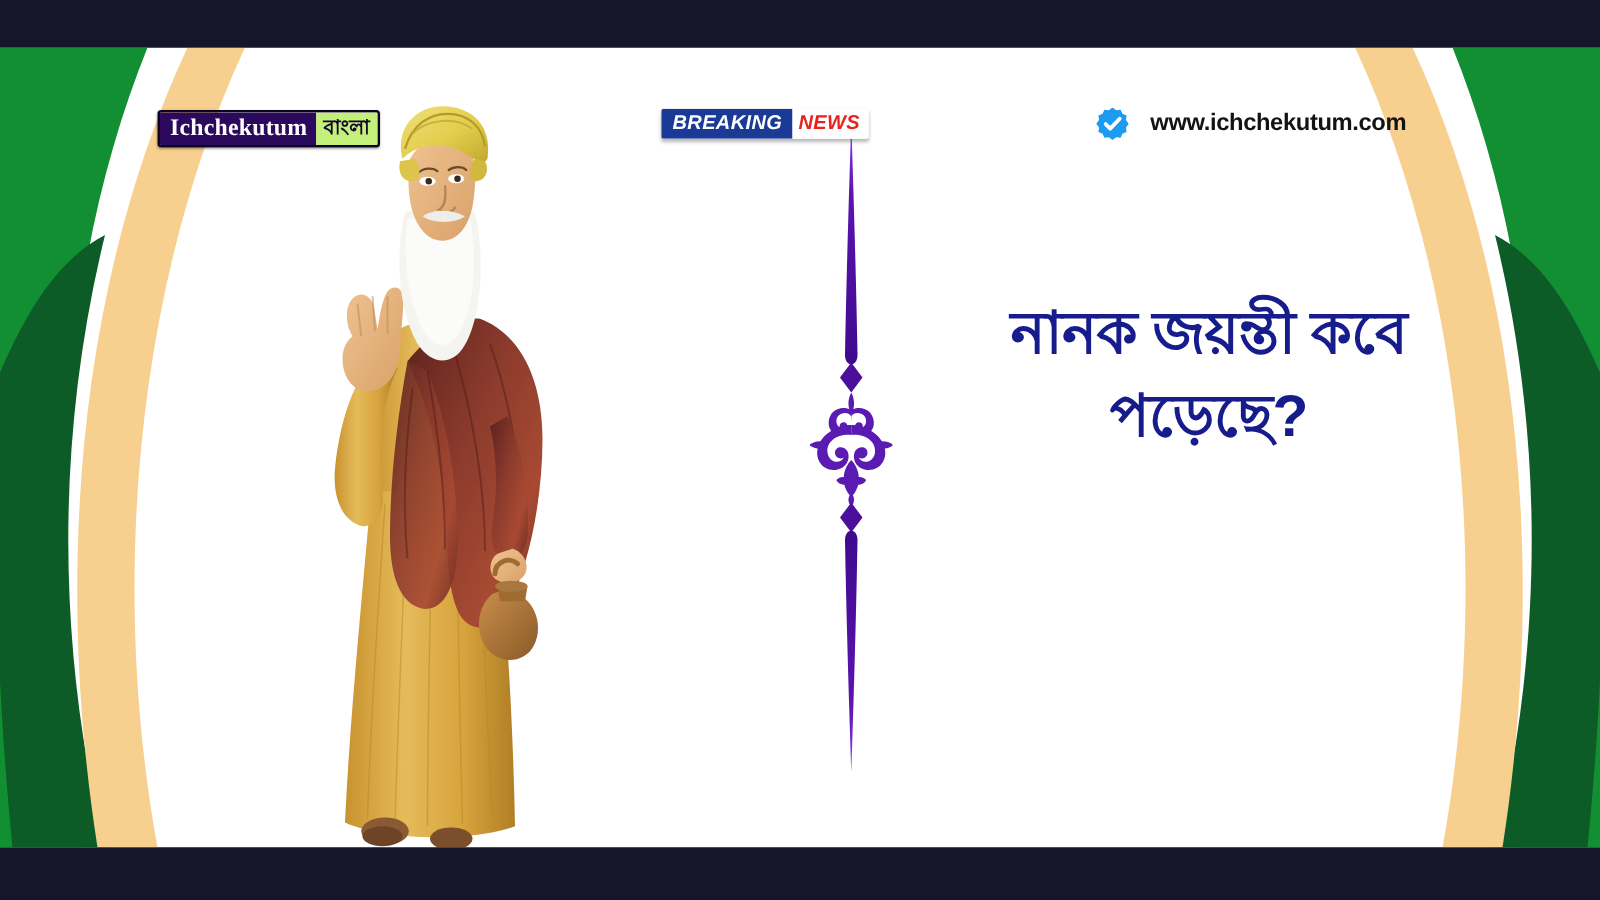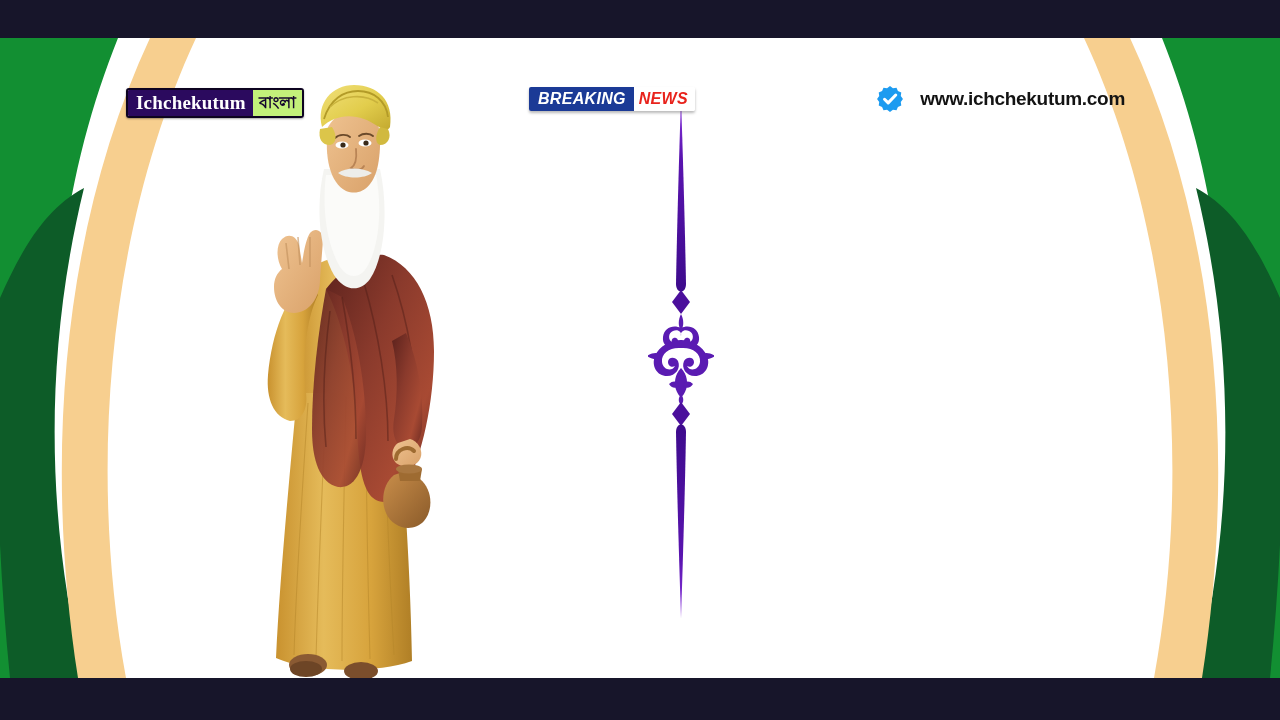--- a/index.html
+++ b/index.html
@@ -286,20 +286,22 @@
           <path d="M0,36 C3,40 3,44 0,47 C-3,44 -3,40 0,36 Z"></path>
         </g>
 
         <path d="M33,304 L42,316 L33,328 L24,316 Z" fill="#4b0f9c"></path>
 
         <path d="M33,520 C31,460 29,392 28,334 C28,324 38,324 38,334 C37,392 35,460 33,520 Z" fill="url(#gDiv2)"></path>
       </svg>
     </div>
 
     <div id="headline">
+      <span class="ln">নানক জয়ন্তী কবে</span>
+      <span class="ln">পড়েছে?</span>
     </div>
 
 
   </div>
 
   <div class="bar" id="bar-top"></div>
   <div class="bar" id="bar-bottom"></div>
 
 </div>
 

